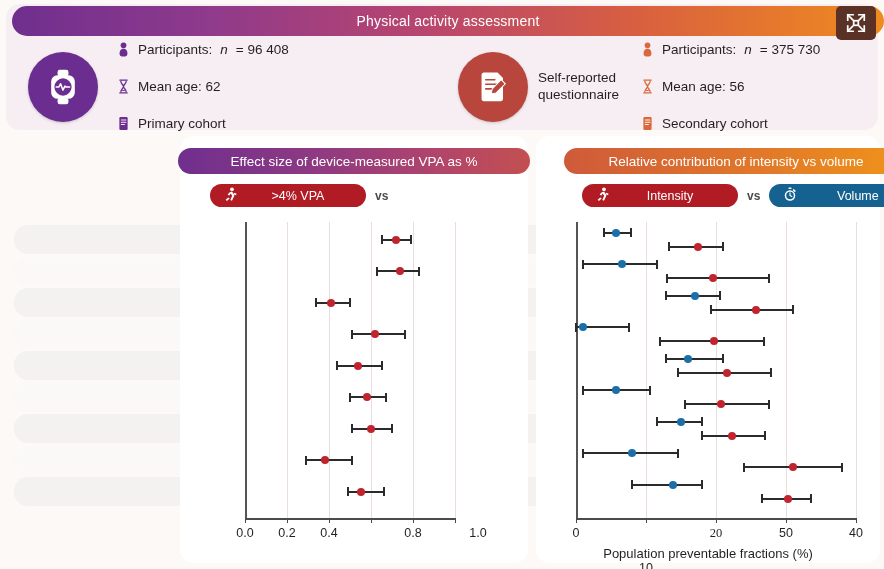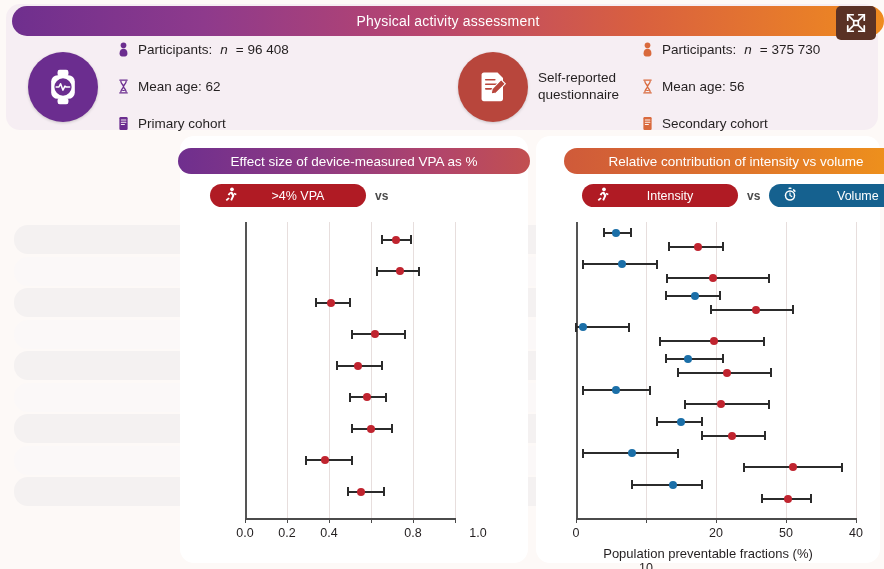--- a/index.html
+++ b/index.html
@@ -420,21 +420,21 @@
         <div class="gridv" style="left: 110px; top: 86px; height: 296px;"></div>
         <div class="gridv" style="left: 180px; top: 86px; height: 296px;"></div>
         <div class="gridv" style="left: 250px; top: 86px; height: 296px;"></div>
         <div class="gridv" style="left: 320px; top: 86px; height: 296px;"></div>
         <div class="axisline" style="left: 40px; top: 382px; width: 280px; height: 1.6px;"></div>
         <div class="tick" style="left: 40px; top: 382px;"></div>
         <div class="ticklbl" style="left: 40px; top: 390px;">0</div>
         <div class="tick" style="left: 110px; top: 382px;"></div>
         <div class="ticklbl" style="left: 110px; top: 390px; margin-top: 35px;">10</div>
         <div class="tick" style="left: 180px; top: 382px;"></div>
-        <div class="ticklbl" style="left: 180px; top: 390px;">20</div>
+        <div class="ticklbl" style="left: 180px; top: 390px; font-family: Liberation Serif, serif;">20</div>
         <div class="tick" style="left: 250px; top: 382px;"></div>
         <div class="ticklbl" style="left: 250px; top: 390px;">50</div>
         <div class="tick" style="left: 320px; top: 382px;"></div>
         <div class="ticklbl" style="left: 320px; top: 390px;">40</div>
         <div class="axttl" style="top: 410px; left: 0px;">Population preventable fractions (%)</div>
         <div class="ci" style="left: 68px; top: 95.75px; width: 26.6px;"></div>
         <div class="cap" style="left: 67px; top: 92.25px;"></div>
         <div class="cap" style="left: 93.6px; top: 92.25px;"></div>
         <div class="dot" style="background: rgb(27, 111, 168); left: 75.9px; top: 92.75px;"></div>
         <div class="ci" style="left: 47px; top: 127.25px; width: 73.5px;"></div>

